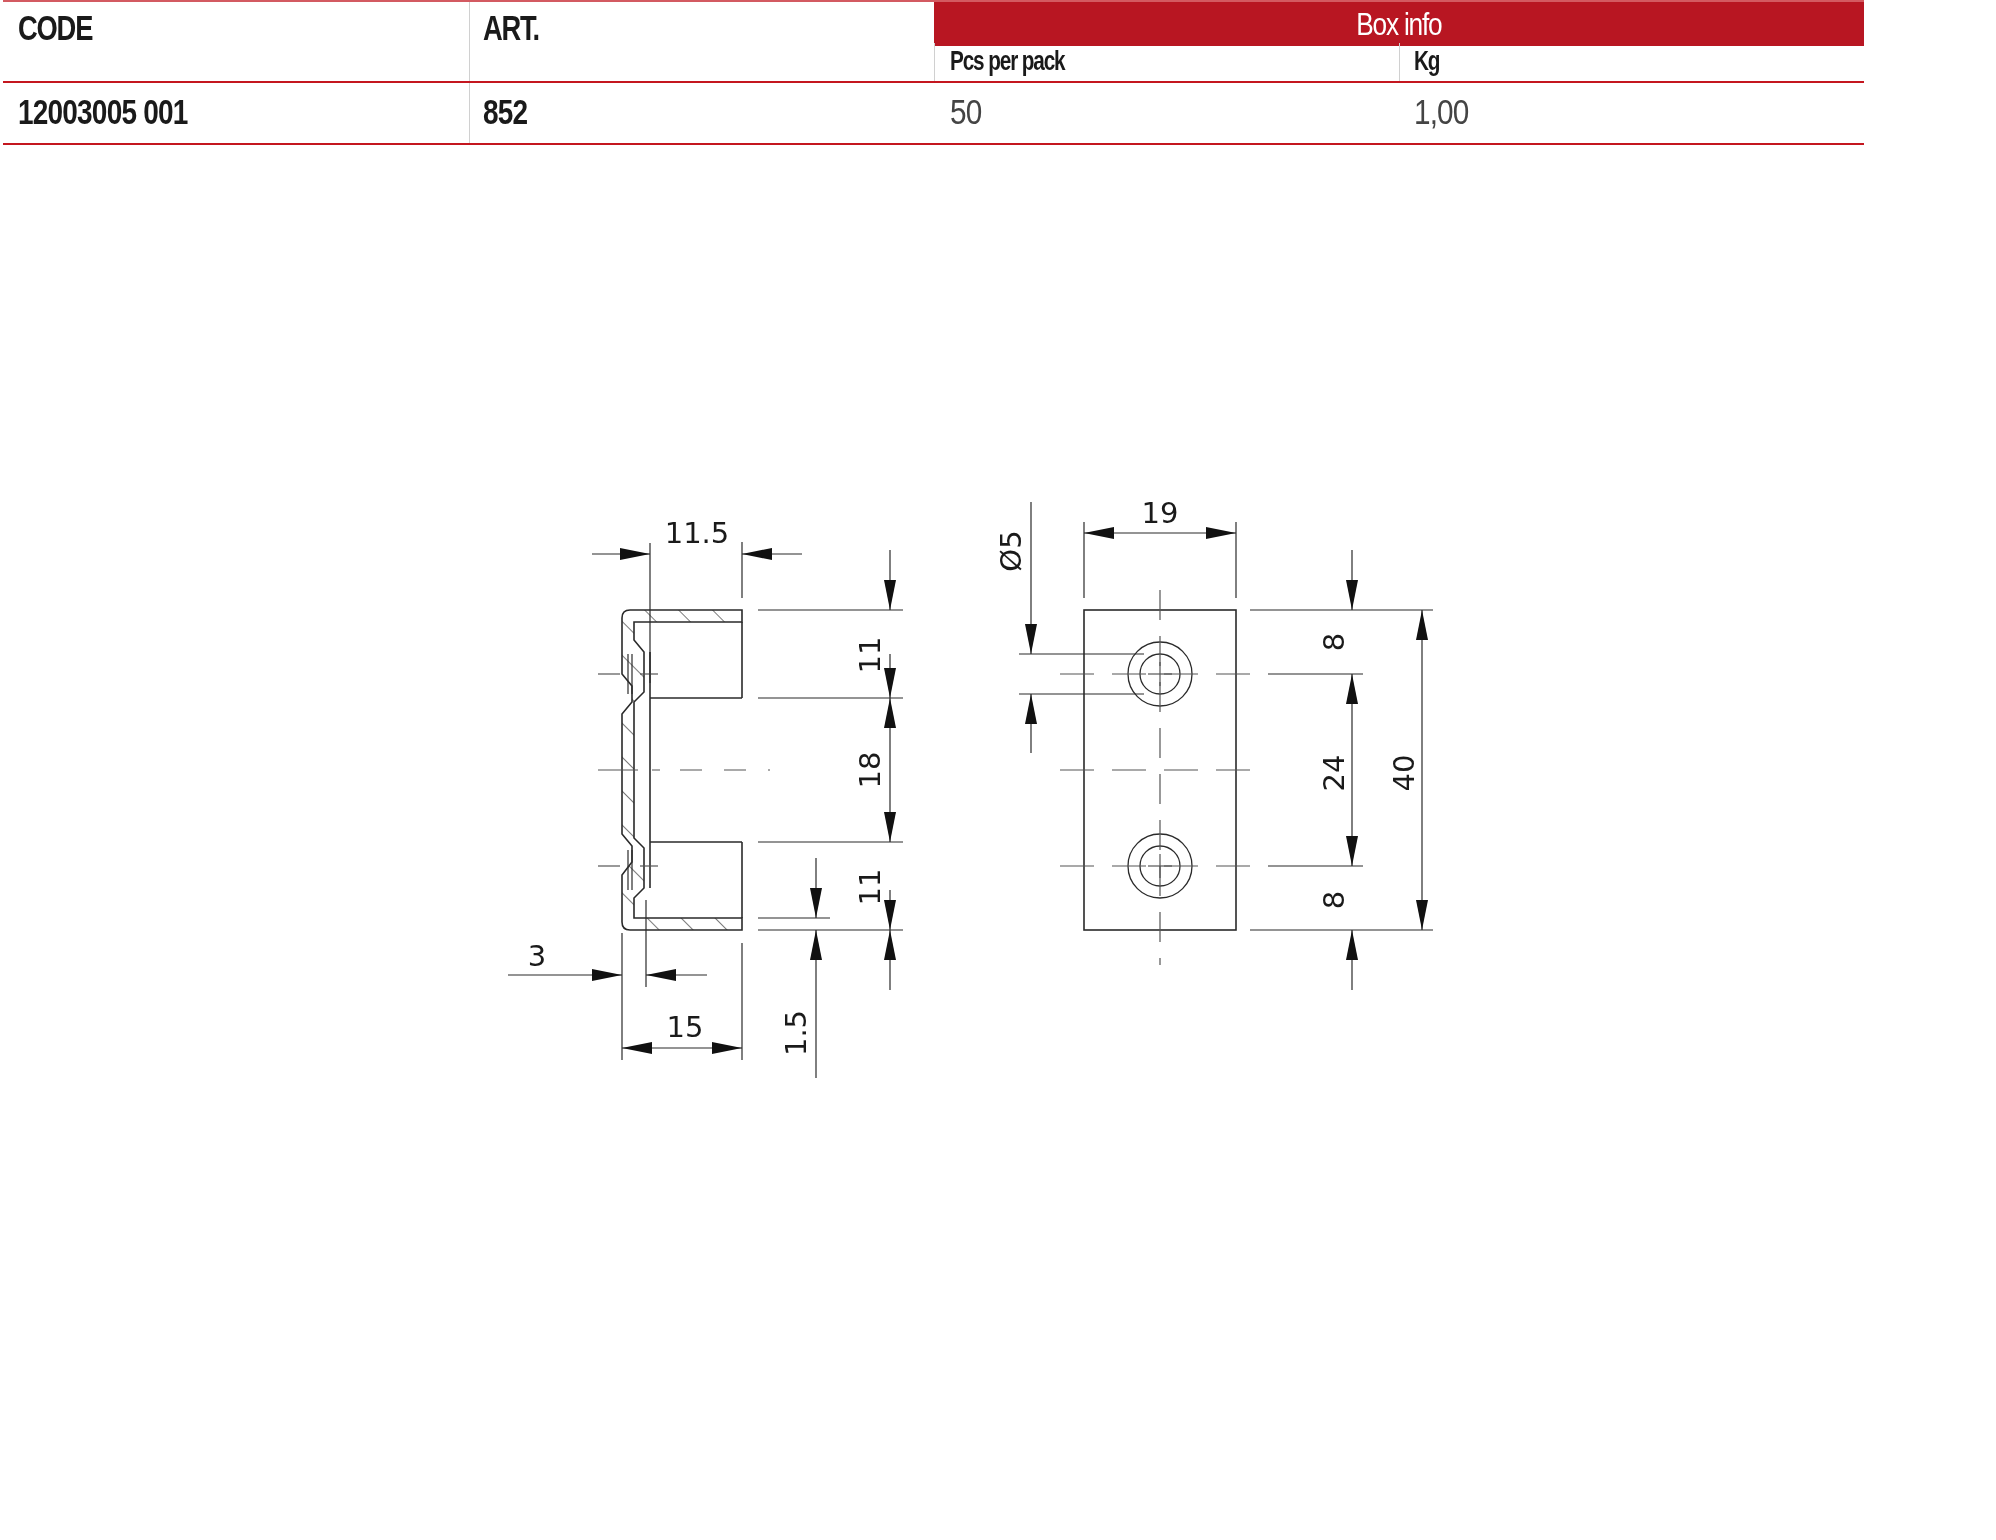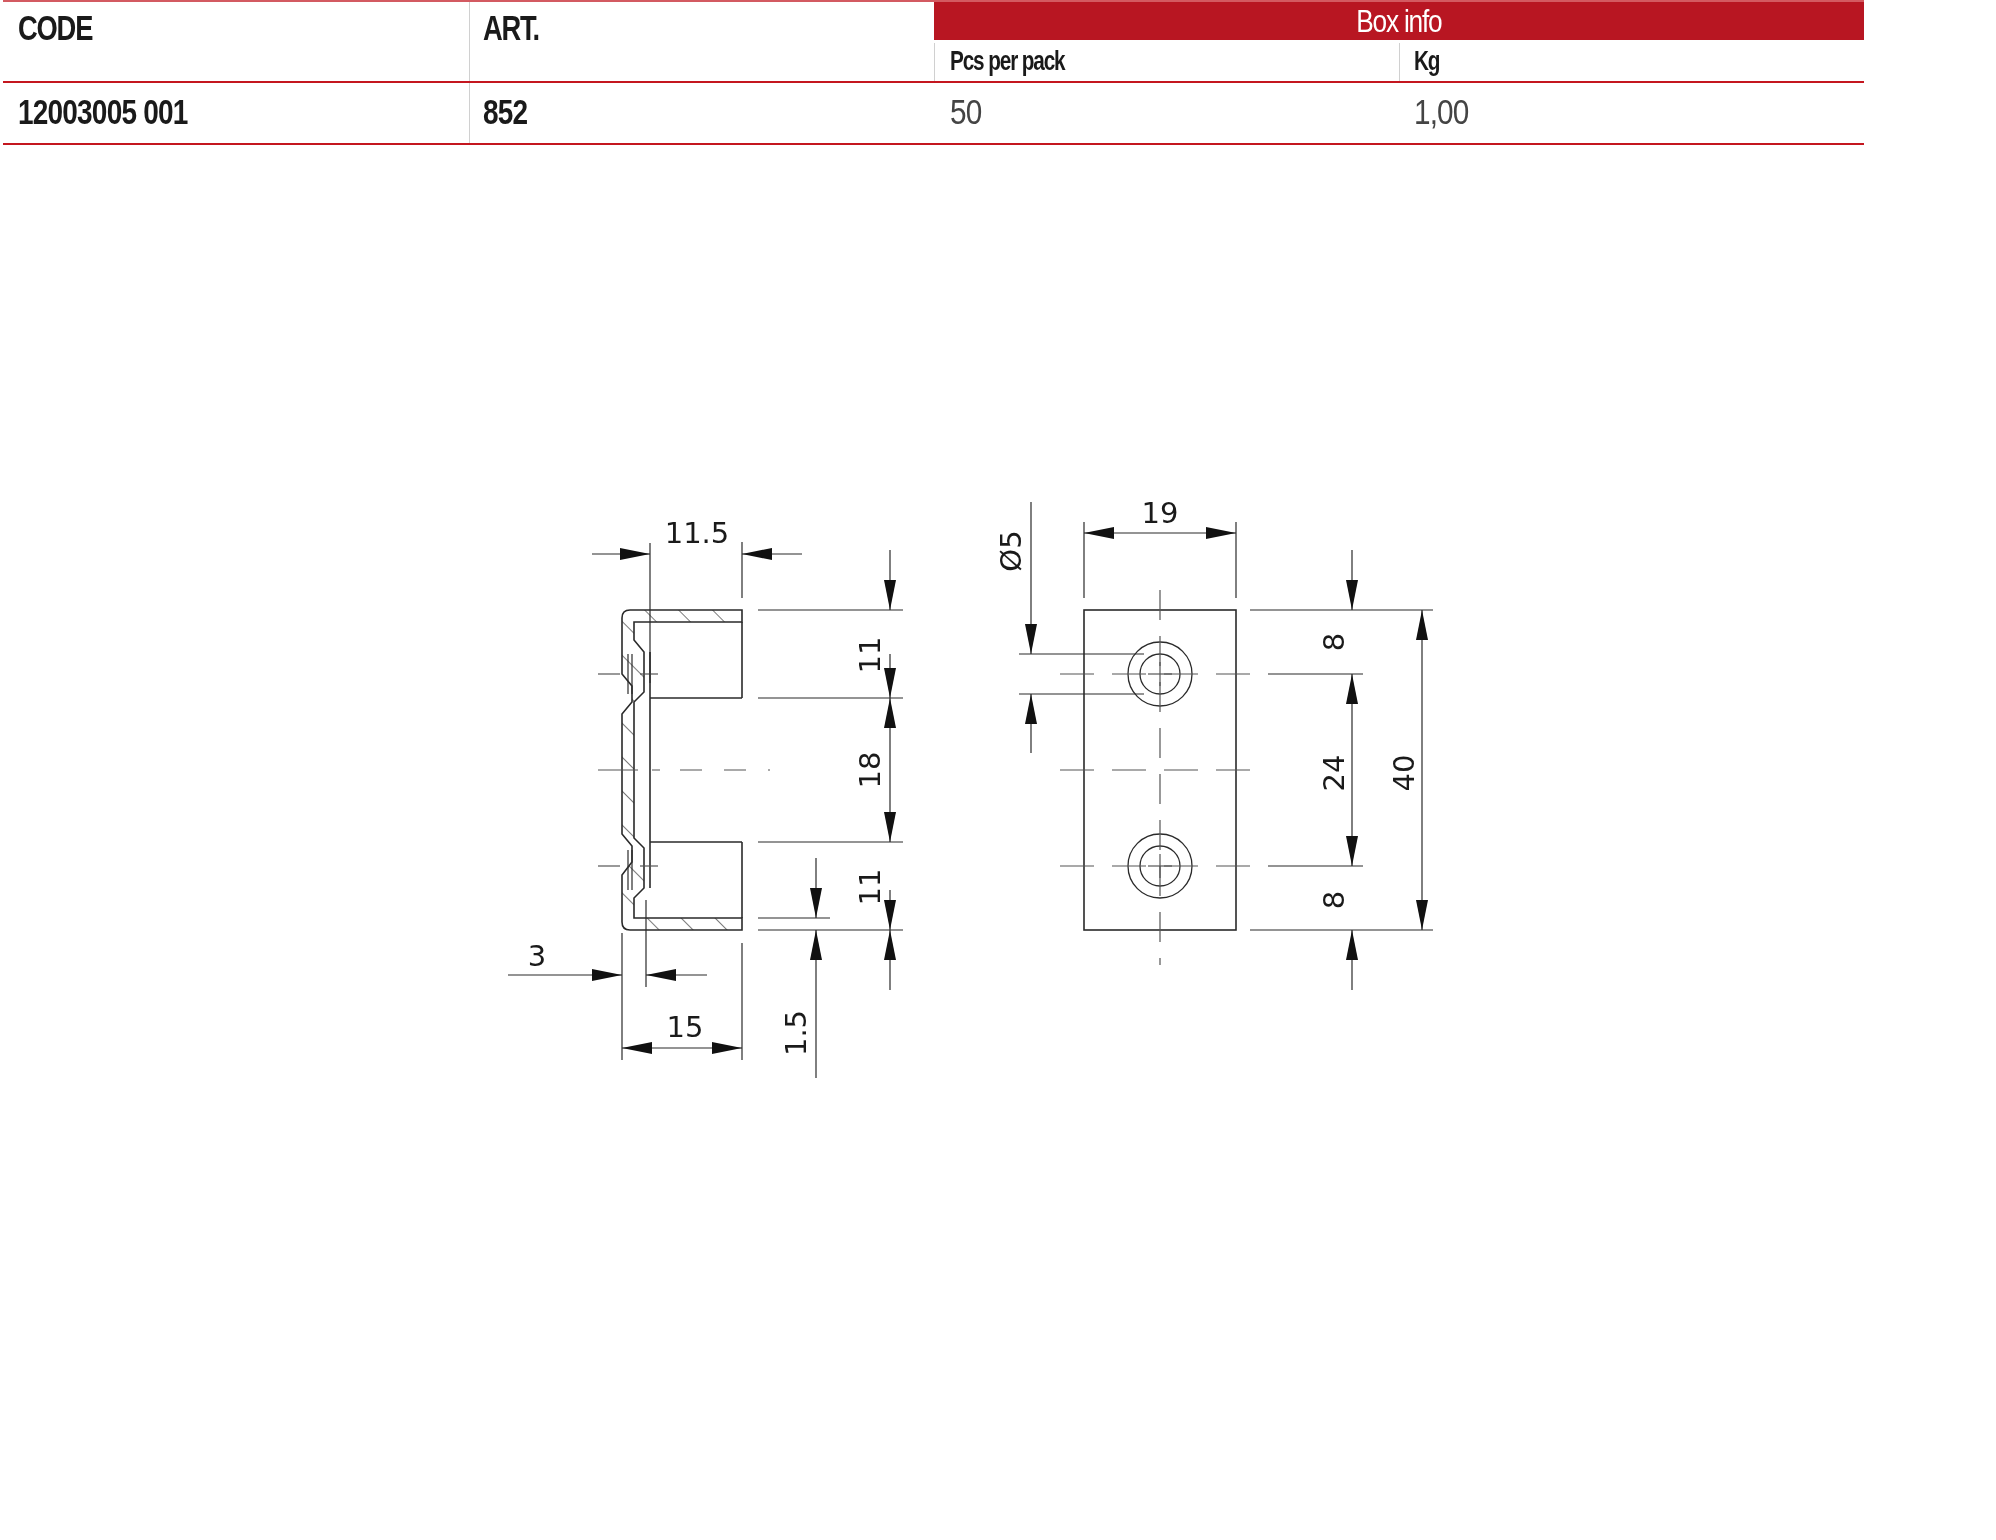--- a/index.html
+++ b/index.html
@@ -6,21 +6,21 @@
   body { width: 1996px; height: 1540px; position: relative; overflow: hidden;
          font-family: "Liberation Sans", sans-serif; color: #1a1a1a; }
 
   
   .spec-table { position: absolute; left: 3px; top: 0; width: 1861px; height: 146px; }
   .rule { position: absolute; left: 0; right: 0; height: 2px; background: #c4161f; }
   .rule.top { top: 0; height: 2px; background: #d35a61; }
   .rule.mid { top: 81px; }
   .rule.bot { top: 143px; }
   .vdiv { position: absolute; width: 1px; background: #d0d0d0; }
-  .box-header { position: absolute; left: 931px; top: 2px; width: 930px; height: 38px;
+  .box-header { position: absolute; left: 931px; top: 2px; width: 930px; height: 44px;
                 background: #b81622; color: #ffffff; display: flex;
                 align-items: center; justify-content: center; }
   .box-header span { font-size: 32px; letter-spacing: -1.5px; transform: scaleX(0.82); display: inline-block; }
   .hcell { position: absolute; font-weight: bold; letter-spacing: -1.5px;
            transform-origin: left center; }
   .hcell.main { font-size: 35px; top: 8px; transform: scaleX(0.78); }
   .hcell.sub  { font-size: 28px; top: 45px; transform: scaleX(0.74); }
   .dcell { position: absolute; top: 92px; font-size: 35px; transform-origin: left center; }
   .dcell.bold { font-weight: bold; letter-spacing: -1px; transform: scaleX(0.8); }
   .dcell.light { font-weight: normal; color: #444; transform: scaleX(0.85); letter-spacing: -1px; }

